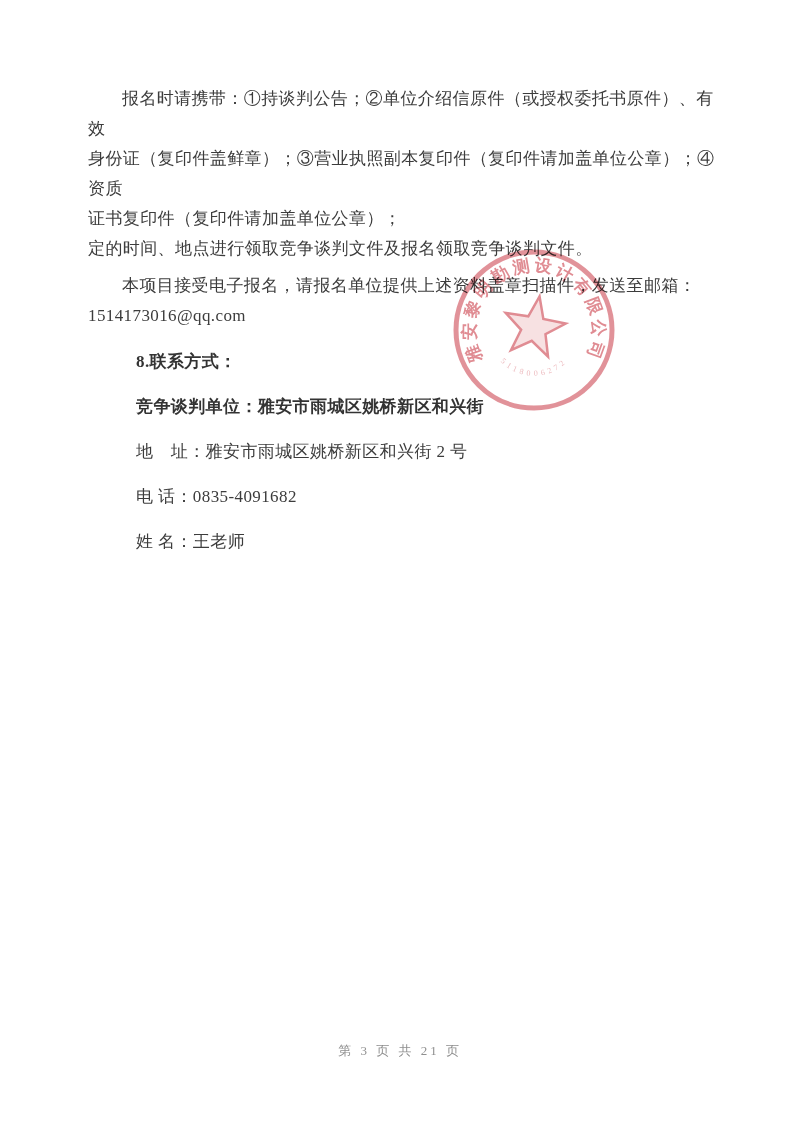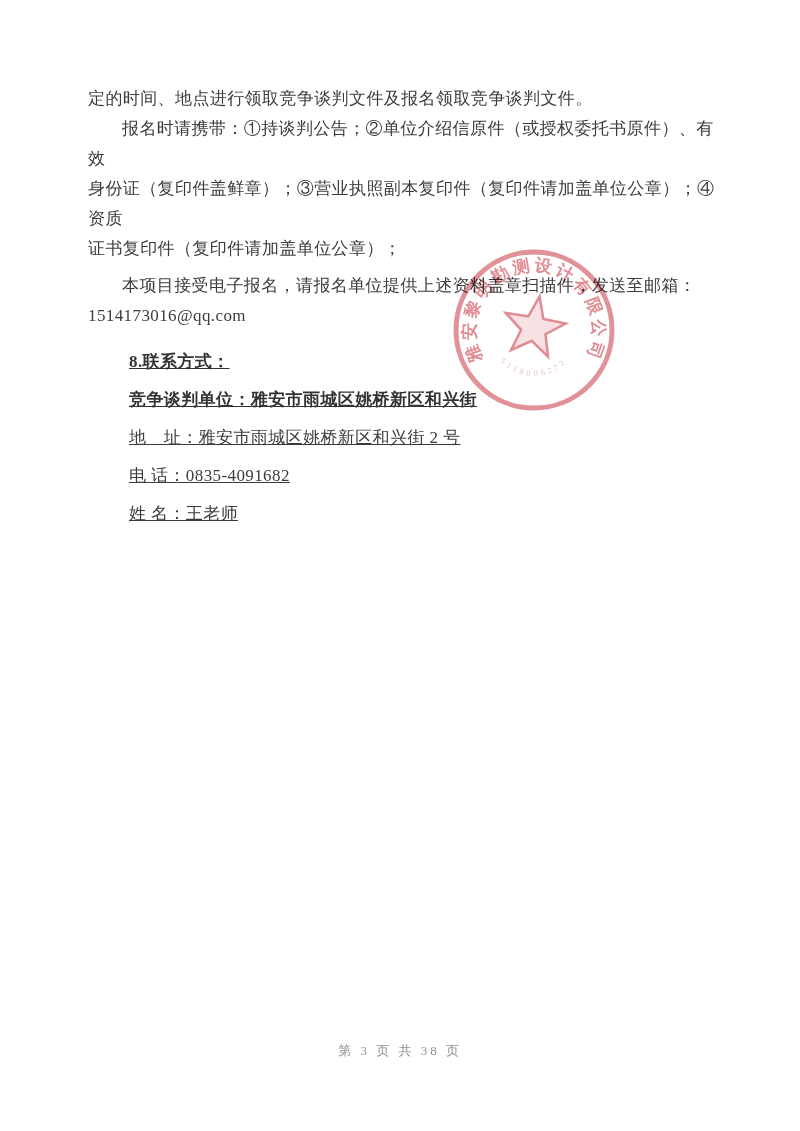--- a/index.html
+++ b/index.html
@@ -24,24 +24,23 @@
     text-align:left;
   }
   .para.indent{ text-indent:2em; }
   .para.gap-sm{ margin-top:7px; }
   .para.gap-xs{ margin-top:3px; }
   .contact{
     margin-top:15px;
     line-height:31px;
   }
   .contact-line{
-    margin:7px;
+    margin:14px;
     padding-left:2em;
     white-space:pre;
-    text-decoration:underline;
   }
   .bold{ font-weight:bold; color:#333333; }
   .stamp{
     position:absolute;
     left:447px;top:243px;
     width:174px;height:174px;
     opacity:0.82;
     mix-blend-mode:multiply;
     pointer-events:none;
   }
@@ -54,24 +53,24 @@
     color:#8f8f8f;
     font-family:"Liberation Serif","DejaVu Serif",serif;
   }
 </style>
 </head>
 <body>
 
 <div class="page">
 
   <div class="content">
-    <p class="para">定的时间、地点进行领取竞争谈判文件及报名领取竞争谈判文件。</p>
     <p class="para indent">报名时请携带：①持谈判公告；②单位介绍信原件（或授权委托书原件）、有效
 身份证（复印件盖鲜章）；③营业执照副本复印件（复印件请加盖单位公章）；④资质
 证书复印件（复印件请加盖单位公章）；</p>
+    <p class="para">定的时间、地点进行领取竞争谈判文件及报名领取竞争谈判文件。</p>
     <p class="para indent gap-sm">本项目接受电子报名，请报名单位提供上述资料盖章扫描件，发送至邮箱：
 1514173016@qq.com</p>
 
     <div class="contact">
       <p class="contact-line bold">8.联系方式：</p>
       <p class="contact-line bold">竞争谈判单位：雅安市雨城区姚桥新区和兴街</p>
       <p class="contact-line">地　址：雅安市雨城区姚桥新区和兴街 2 号</p>
       <p class="contact-line">电 话：0835-4091682</p>
       <p class="contact-line">姓 名：王老师</p>
     </div>
@@ -86,16 +85,16 @@
     <path d="M0,-32 L7.64,-10.52 L30.43,-9.89 L12.36,4.02 L18.81,25.89 L0,13 L-18.81,25.89 L-12.36,4.02 L-30.43,-9.89 L-7.64,-10.52 Z" transform="translate(87,85) rotate(10)" fill="rgba(222,110,118,0.28)" stroke="#d5636c" stroke-width="2.5" opacity="0.9"></path>
     <text font-size="17" font-weight="bold" fill="#d5636c" letter-spacing="3.5" opacity="0.9" font-family="'Liberation Serif','DejaVu Serif',serif">
       <textPath href="#seal-top-arc" startOffset="50%" text-anchor="middle">雅安黎明勘测设计有限公司</textPath>
     </text>
     <text font-size="8" fill="#d5636c" letter-spacing="3.5" opacity="0.55" font-family="'Liberation Serif','DejaVu Serif',serif">
       <textPath href="#seal-bottom-arc" startOffset="50%" text-anchor="middle">5118006272</textPath>
     </text>
   </svg>
 
   <div class="footer">
-    <span>第 3 页 共 38 页</span>
+    <span>第 3 页 共 21 页</span>
   </div>
 
 </div>
 
 </body></html>

